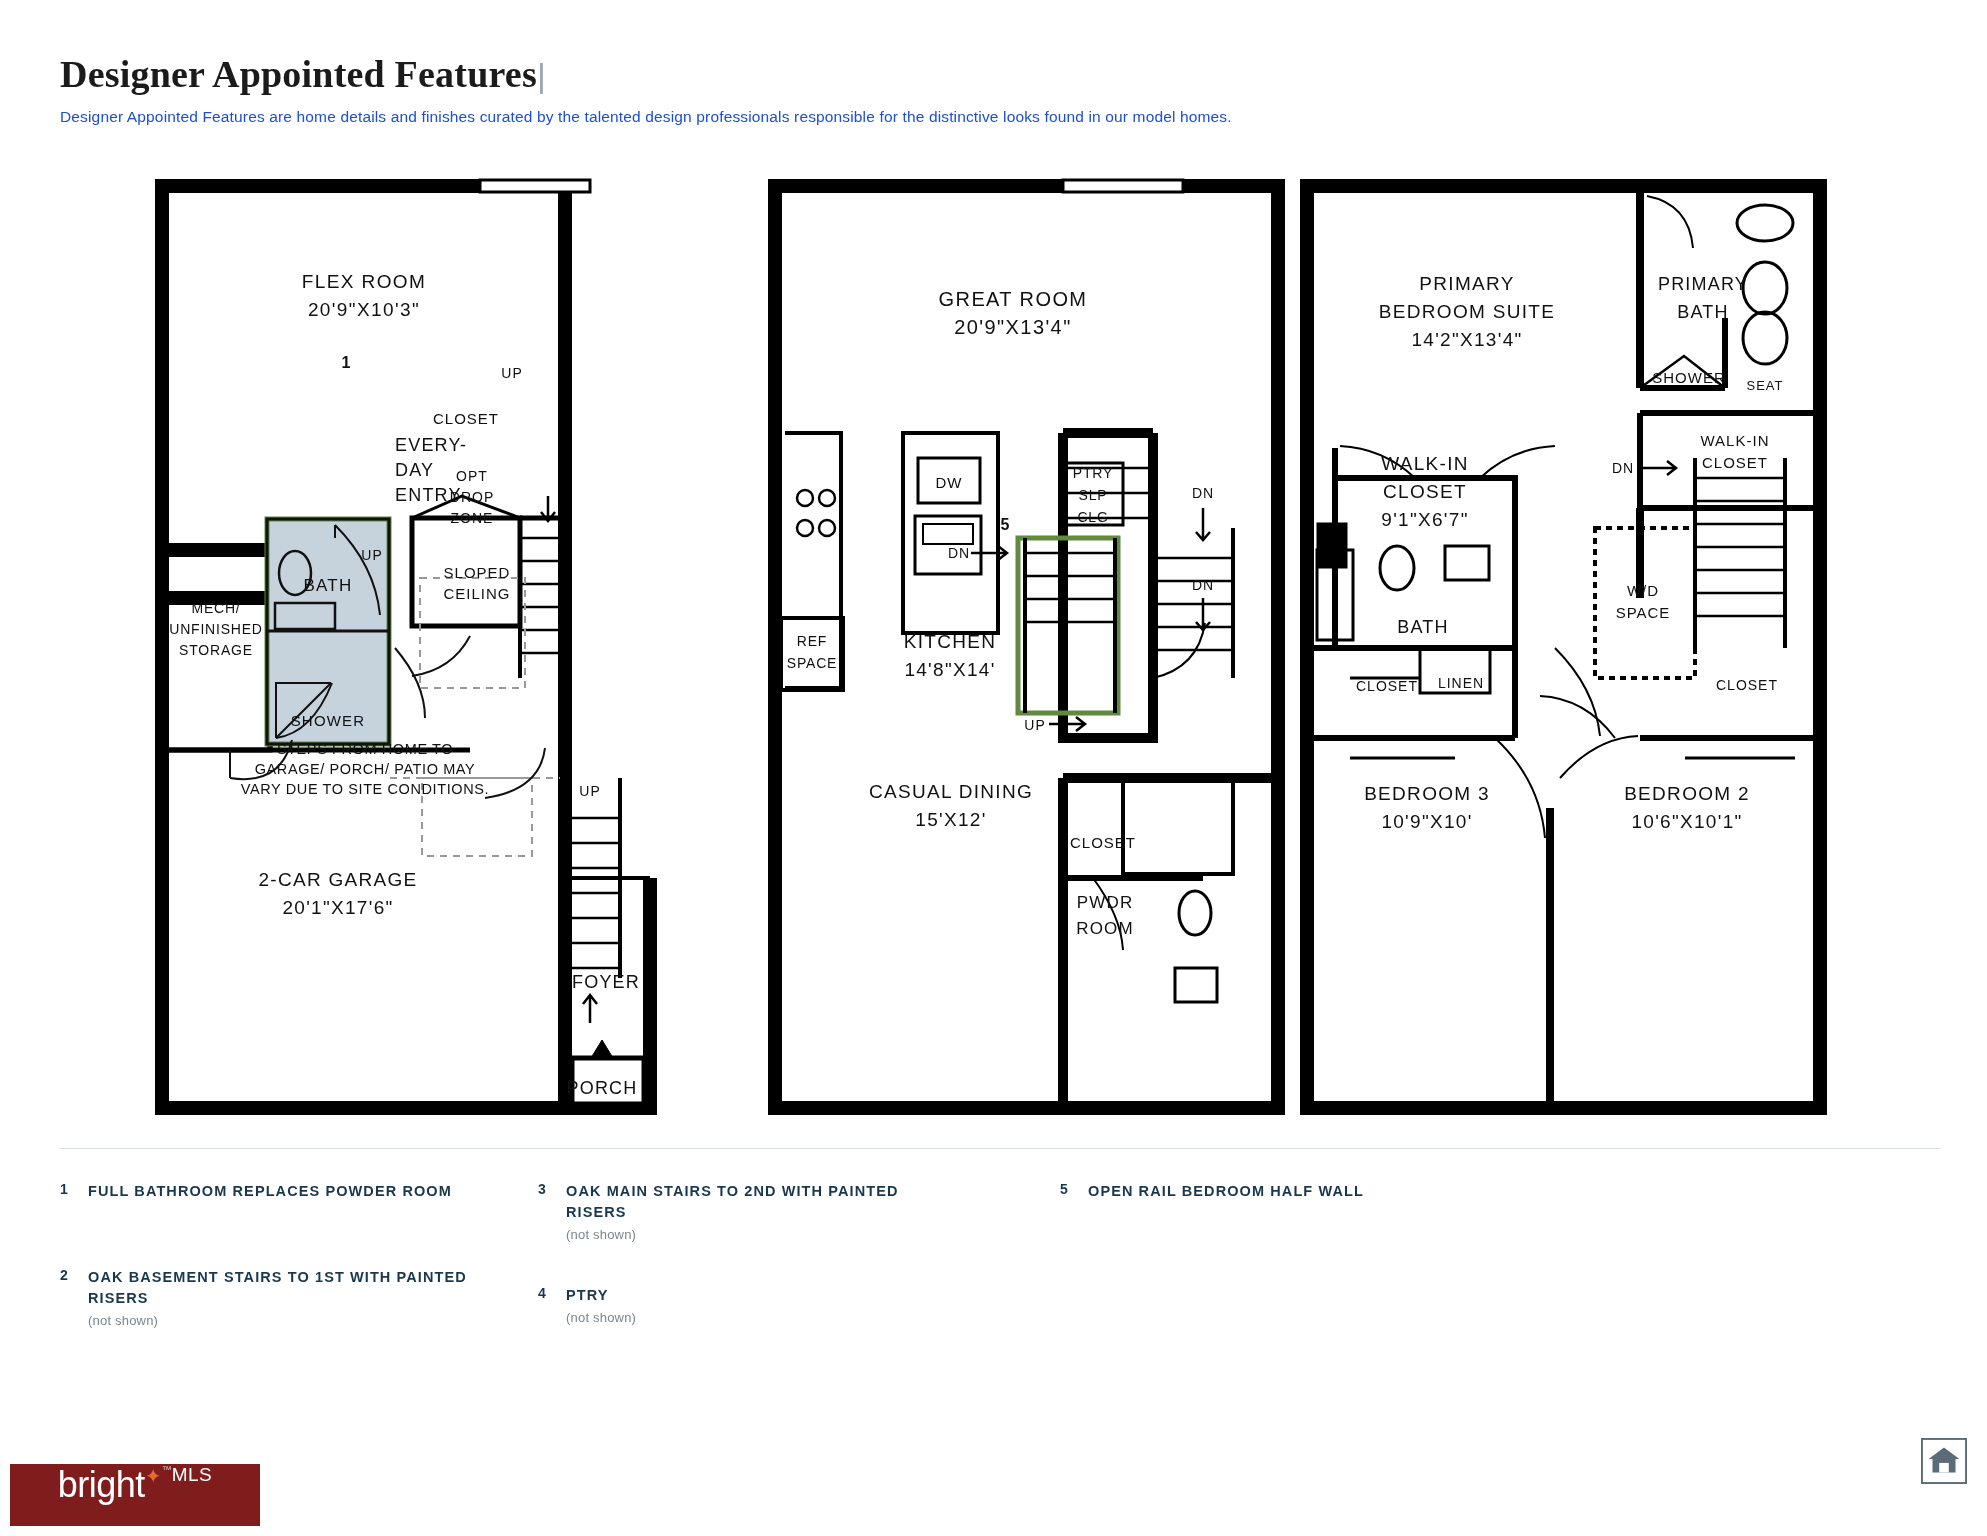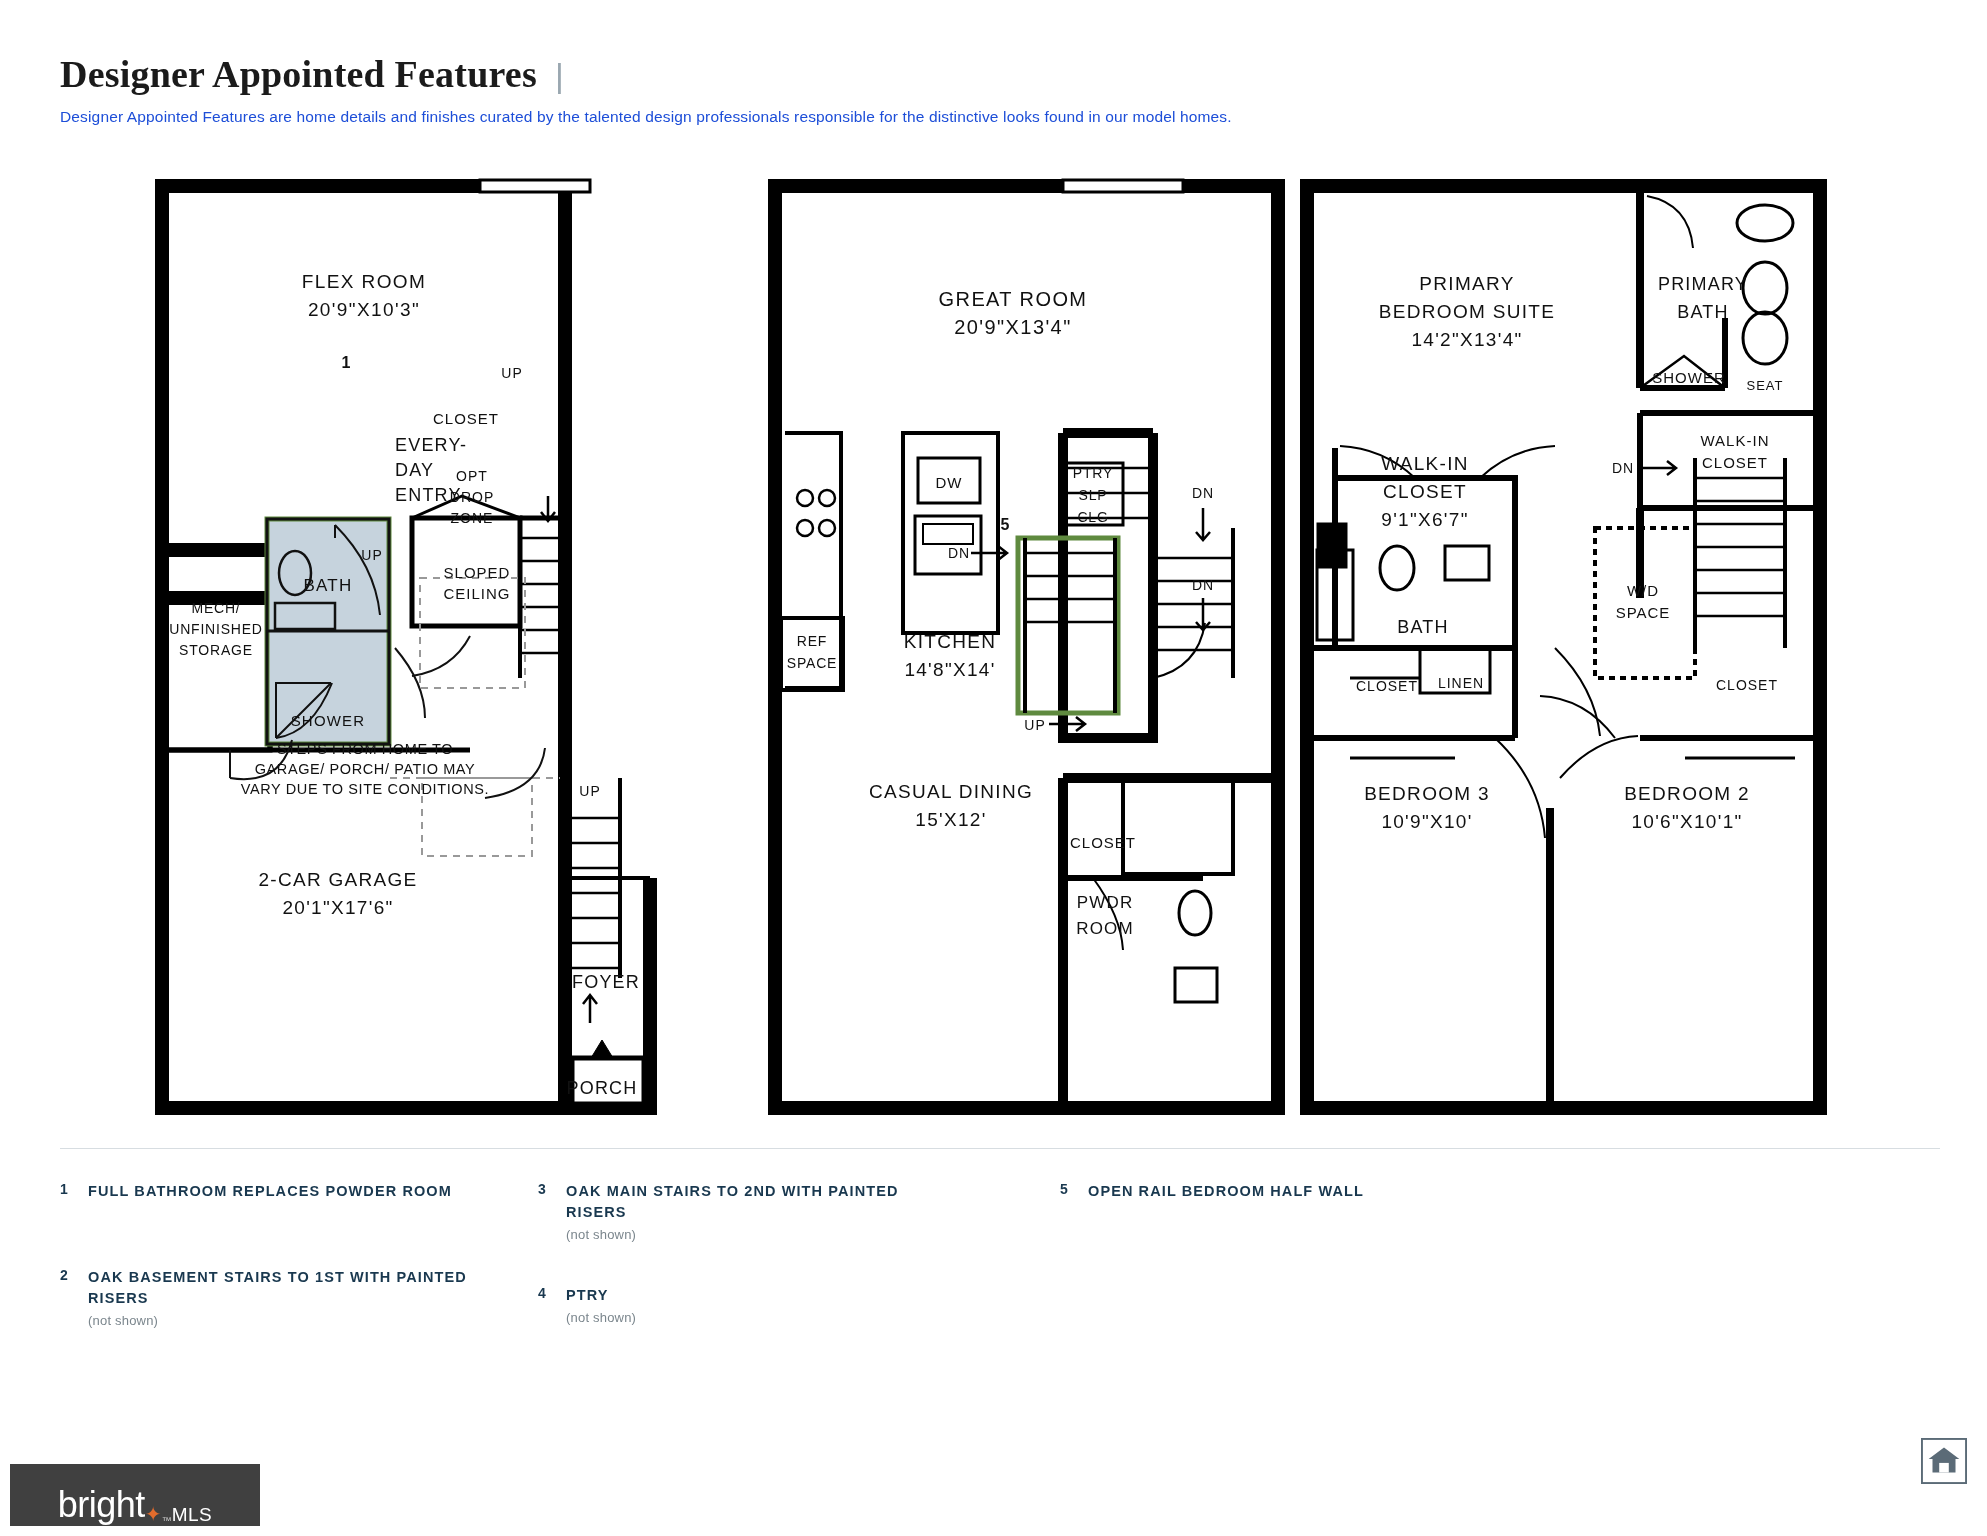--- a/index.html
+++ b/index.html
@@ -8,21 +8,21 @@
     background:#ffffff;
     font-family:"Liberation Sans", sans-serif;
     color:#1a1a1a;
     position:relative;
     overflow:hidden;
   }
   .sheet{position:absolute;inset:0;}
 
   
   .hdr{position:absolute;left:60px;top:52px;width:1880px;}
-  .hdr-line{display:flex;align-items:baseline;gap:18px;}
+  .hdr-line{display:flex;align-items:baseline;}
   .hdr-title{
     font-family:"Liberation Serif", serif;
     font-weight:bold;font-size:38px;letter-spacing:.2px;color:#1b1b1b;
   }
   .hdr-pipe{font-size:34px;color:#9aa7b0;font-weight:300;}
   .hdr-sub{
     font-size:25px;letter-spacing:3.4px;color:#5b6b77;font-weight:500;
   }
   .hdr-desc{
     margin-top:12px;font-size:15.5px;color:#1d4ed8;letter-spacing:.15px;
@@ -36,21 +36,21 @@
   
   .legend{position:absolute;left:60px;top:1148px;width:1880px;border-top:1px solid #d7dde1;padding-top:26px;}
   .legend-row{position:relative;height:0;}
   .lg{position:absolute;display:flex;gap:14px;}
   .lg .num{font-size:14px;font-weight:bold;color:#19384f;min-width:14px;}
   .lg .txt{font-size:14.5px;font-weight:bold;letter-spacing:1.1px;color:#19384f;line-height:1.45;}
   .lg .note{display:block;font-weight:normal;letter-spacing:.2px;color:#7b868d;font-size:13px;margin-top:3px;}
 
   
   .footer{position:absolute;left:0;bottom:0;width:1987px;height:140px;}
-  .bright{position:absolute;left:10px;bottom:10px;width:250px;height:62px;background:#404040;display:flex;align-items:flex-end;justify-content:center;}
+  .bright{position:absolute;left:10px;bottom:10px;width:250px;height:62px;background:#7f1d1d;display:flex;align-items:flex-start;justify-content:center;}
   .bright .b1{font-family:"Liberation Sans",sans-serif;font-size:36px;color:#fff;font-weight:500;letter-spacing:-.5px;}
   .bright .star{color:#e36c2c;font-size:20px;vertical-align:super;}
   .bright .tm{font-size:10px;color:#cfcfcf;vertical-align:super;}
   .bright .b2{font-size:19px;color:#fff;margin-left:0;letter-spacing:.5px;}
   .eho{position:absolute;right:20px;bottom:52px;width:46px;height:46px;}
 
   
   text{font-family:"Liberation Sans",sans-serif;fill:#111;}
 </style>
 </head>

